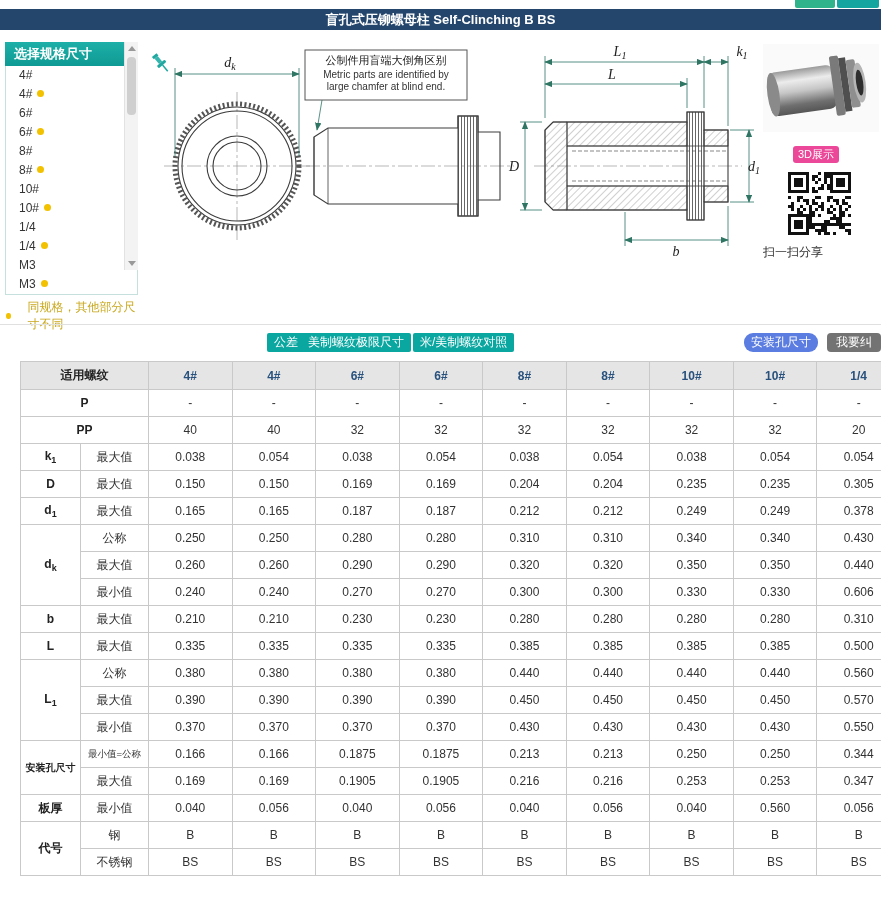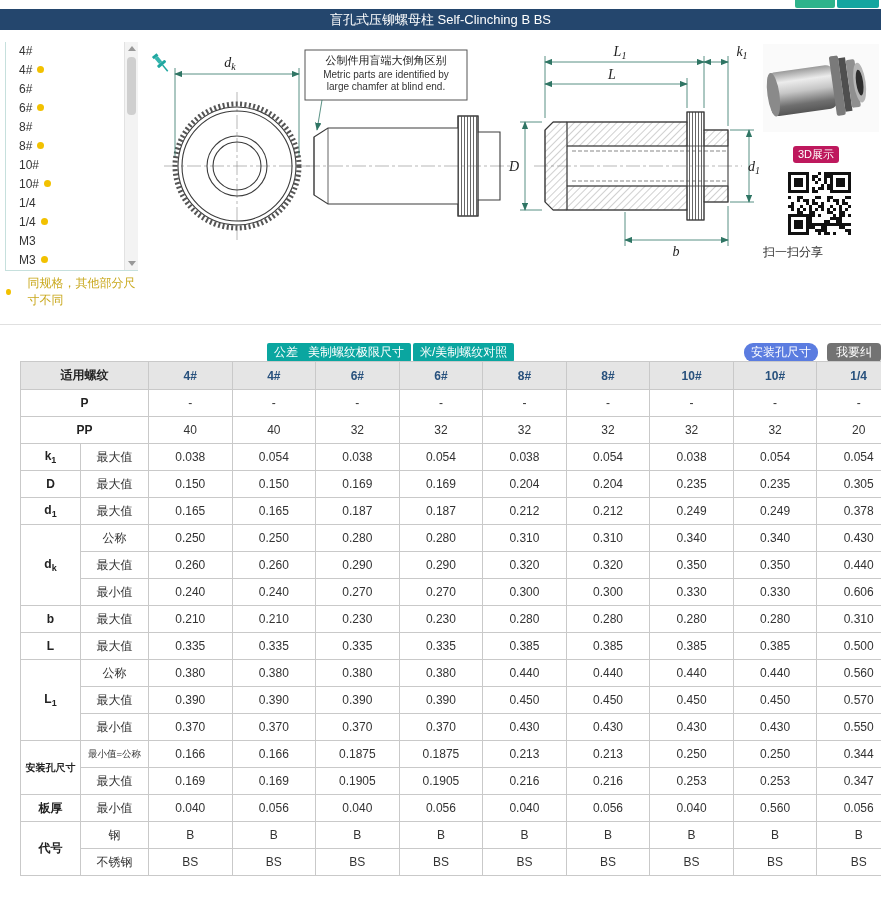--- a/index.html
+++ b/index.html
@@ -2,21 +2,21 @@
 <html><head>
 <meta charset="utf-8">
 <style>
   html,body{margin:0;padding:0;width:881px;height:902px;background:#fff;
     font-family:"Liberation Sans",sans-serif;overflow:hidden;position:relative;}
   
   .mini-btn{position:absolute;top:0;height:8px;border-radius:0 0 2px 2px;}
   .mini-btn.b1{right:46px;width:40px;background:#2eb38b;}
   .mini-btn.b2{right:2px;width:42px;background:#14a5a0;}
   .title-bar{position:absolute;top:9px;left:0;width:881px;height:21px;background:#24466d;
-    color:#fff;font-size:13px;font-weight:normal;text-align:center;line-height:21px;}
+    color:#fff;font-size:13px;font-weight:bold;text-align:center;line-height:21px;}
   
   .content{position:absolute;top:30px;left:0;width:881px;height:294px;}
   .sidebar{position:absolute;left:5px;top:12px;width:133px;}
   .sb-header{height:24px;background:linear-gradient(#1db0a8,#0f9a94);color:#fff;font-size:13px;
     font-weight:bold;line-height:24px;padding-left:9px;}
   .sb-list{position:relative;border:1px solid #c6e0dd;border-top:none;height:228px;overflow:hidden;background:#fff;}
   .size-item{height:19px;line-height:19px;padding-left:13px;font-size:12px;color:#333;cursor:pointer;}
   .dot{display:inline-block;width:7px;height:7px;border-radius:50%;background:#f2c100;margin-left:5px;vertical-align:1px;}
   .sb-scroll{position:absolute;right:0;top:0;width:13px;height:228px;background:#f3f3f3;border-left:1px solid #e2e2e2;}
   .sb-thumb{position:absolute;left:2px;top:15px;width:9px;height:58px;background:#cfcfcf;border-radius:4px;}
@@ -32,27 +32,27 @@
   .ol{fill:none;stroke:#3c3c3c;stroke-width:1.1;}
   .ol2{stroke:#3c3c3c;stroke-width:0.8;}
   .cl{stroke:#999;stroke-width:0.7;stroke-dasharray:14 3 3 3;fill:none;}
   .dim line{stroke:#2f7564;stroke-width:0.8;}
   .dtext{font:italic 14px "Liberation Serif",serif;fill:#222;text-anchor:middle;}
   .dimsub{font-size:10px;}
   .ctext-cn{font:11px "Liberation Sans",sans-serif;fill:#222;text-anchor:middle;}
   .ctext{font:10px "Liberation Sans",sans-serif;fill:#333;text-anchor:middle;}
   
   .panel{position:absolute;left:763px;top:14px;width:118px;}
-  .btn-3d{width:46px;height:17px;background:#be185d;color:#fff;font-size:11px;text-align:center;
+  .btn-3d{width:46px;height:17px;background:#ec4899;color:#fff;font-size:11px;text-align:center;
     line-height:17px;border-radius:3px;margin:10px 0 0 30px;cursor:pointer;}
   .qr-wrap{margin:7px 0 0 23px;width:67px;height:67px;}
   .qr-caption{width:110px;text-align:left;font-size:12px;color:#333;margin-top:7px;}
   
   .divider{position:absolute;top:324px;left:0;width:881px;border-top:1px solid #e0e0e0;}
-  .toolbar{position:absolute;top:343px;left:0;width:881px;height:22px;}
+  .toolbar{position:absolute;top:333px;left:0;width:881px;height:22px;}
   .toolbar button{position:absolute;top:0;height:19px;border:none;color:#fff;font-size:12px;
     line-height:19px;padding:0 7px;cursor:pointer;font-family:"Liberation Sans",sans-serif;}
   .t-teal{background:#0aa6a0;border-radius:2px;}
   .btn-tol{left:267px;}
   .btn-us{left:301px;}
   .btn-cmp{left:413px;}
   .btn-unit{left:744px;background:#5b7ce0;border-radius:9px;}
   .btn-report{left:827px;background:#737373;border-radius:4px;}
   
   .table-wrap{position:absolute;top:361px;left:0;width:881px;padding-left:20px;}
@@ -72,20 +72,21 @@
 <body>
 
 <div class="mini-btn b1"></div>
 <div class="mini-btn b2"></div>
 
 <div class="title-bar">盲孔式压铆螺母柱 Self-Clinching B BS</div>
 
 <div class="content">
 
   <div class="sidebar">
+    <div class="sb-header">选择规格尺寸</div>
     <div class="sb-list">
         <div class="size-item"><span>4#</span></div>
         <div class="size-item"><span>4#</span><span class="dot"></span></div>
         <div class="size-item"><span>6#</span></div>
         <div class="size-item"><span>6#</span><span class="dot"></span></div>
         <div class="size-item"><span>8#</span></div>
         <div class="size-item"><span>8#</span><span class="dot"></span></div>
         <div class="size-item"><span>10#</span></div>
         <div class="size-item"><span>10#</span><span class="dot"></span></div>
         <div class="size-item"><span>1/4</span></div>

